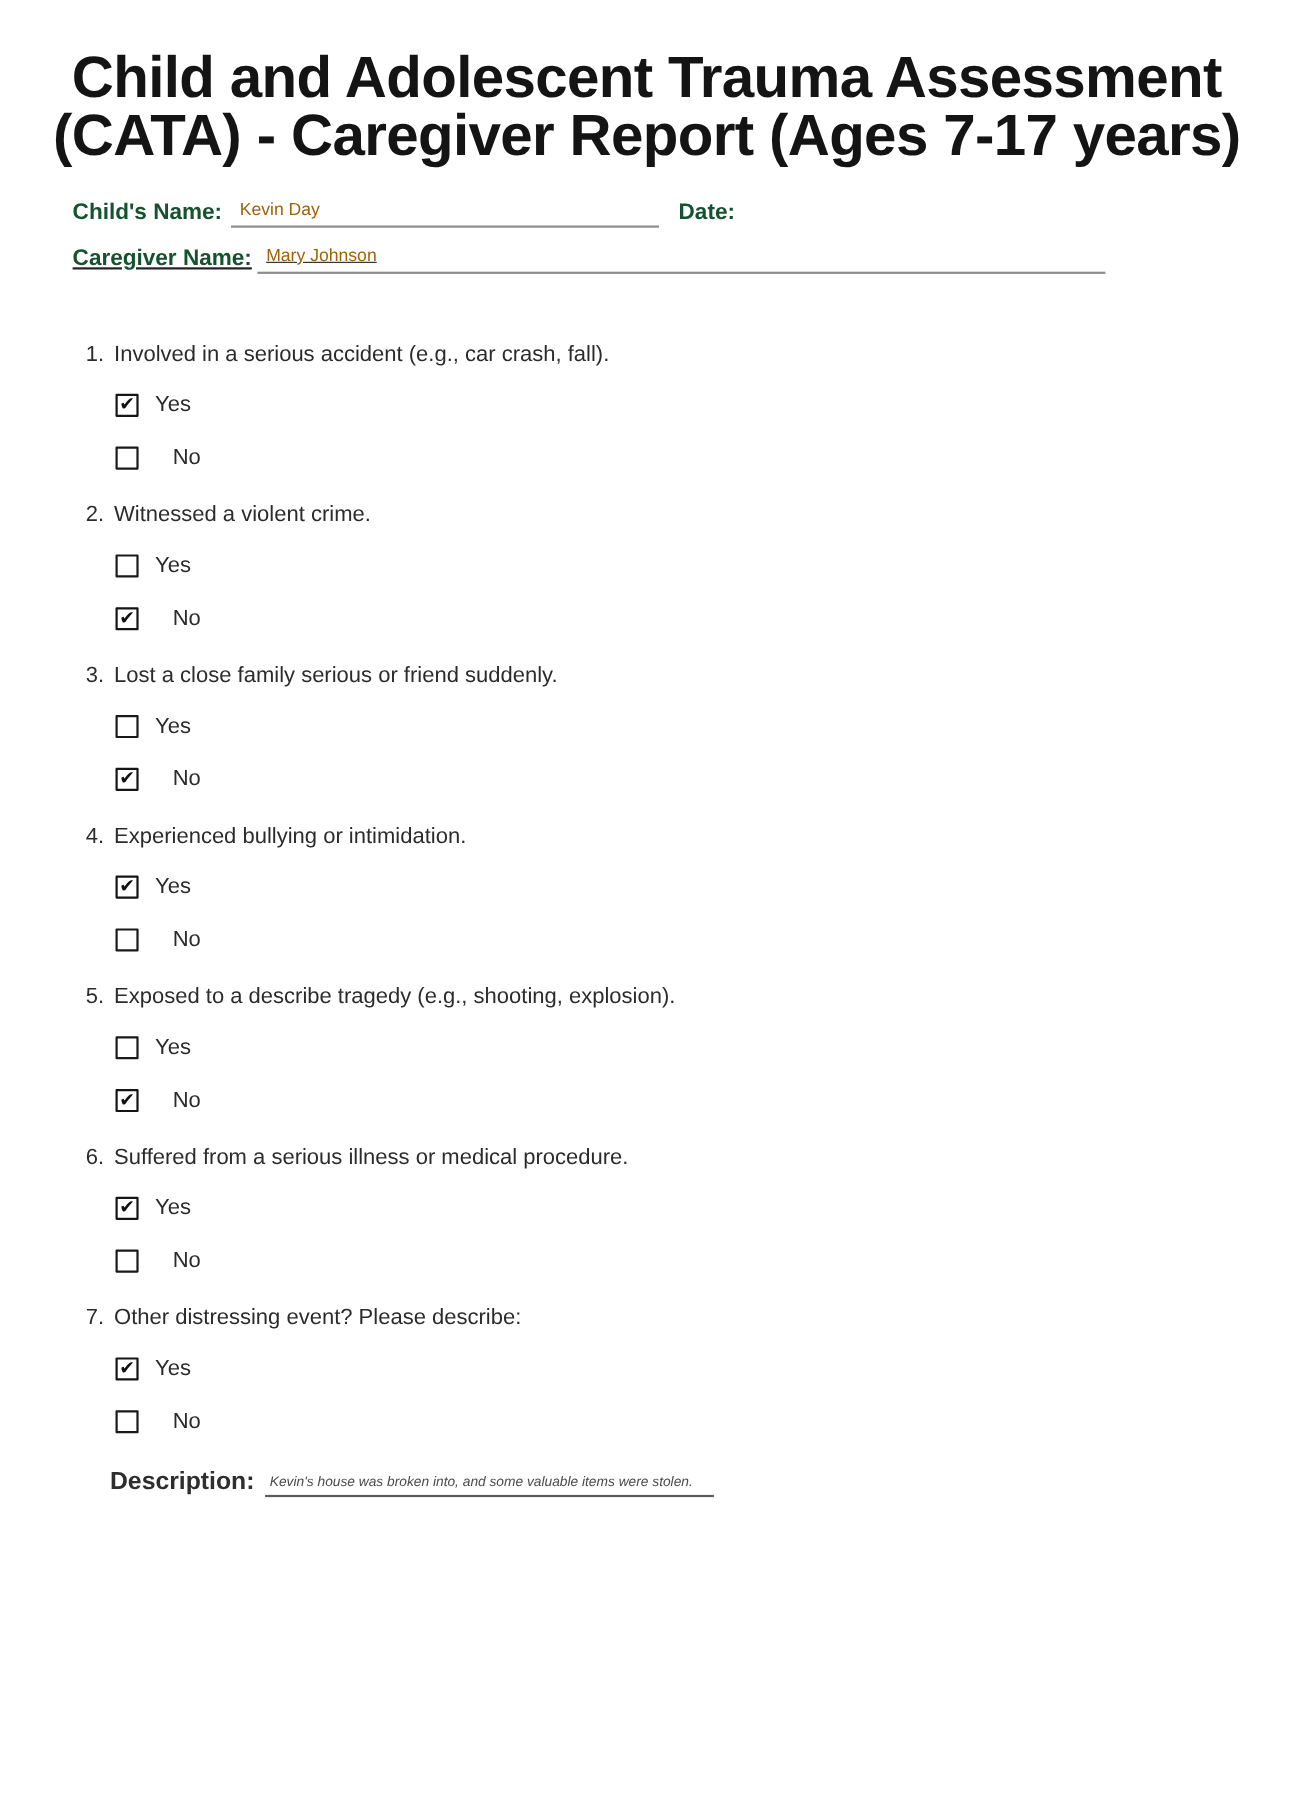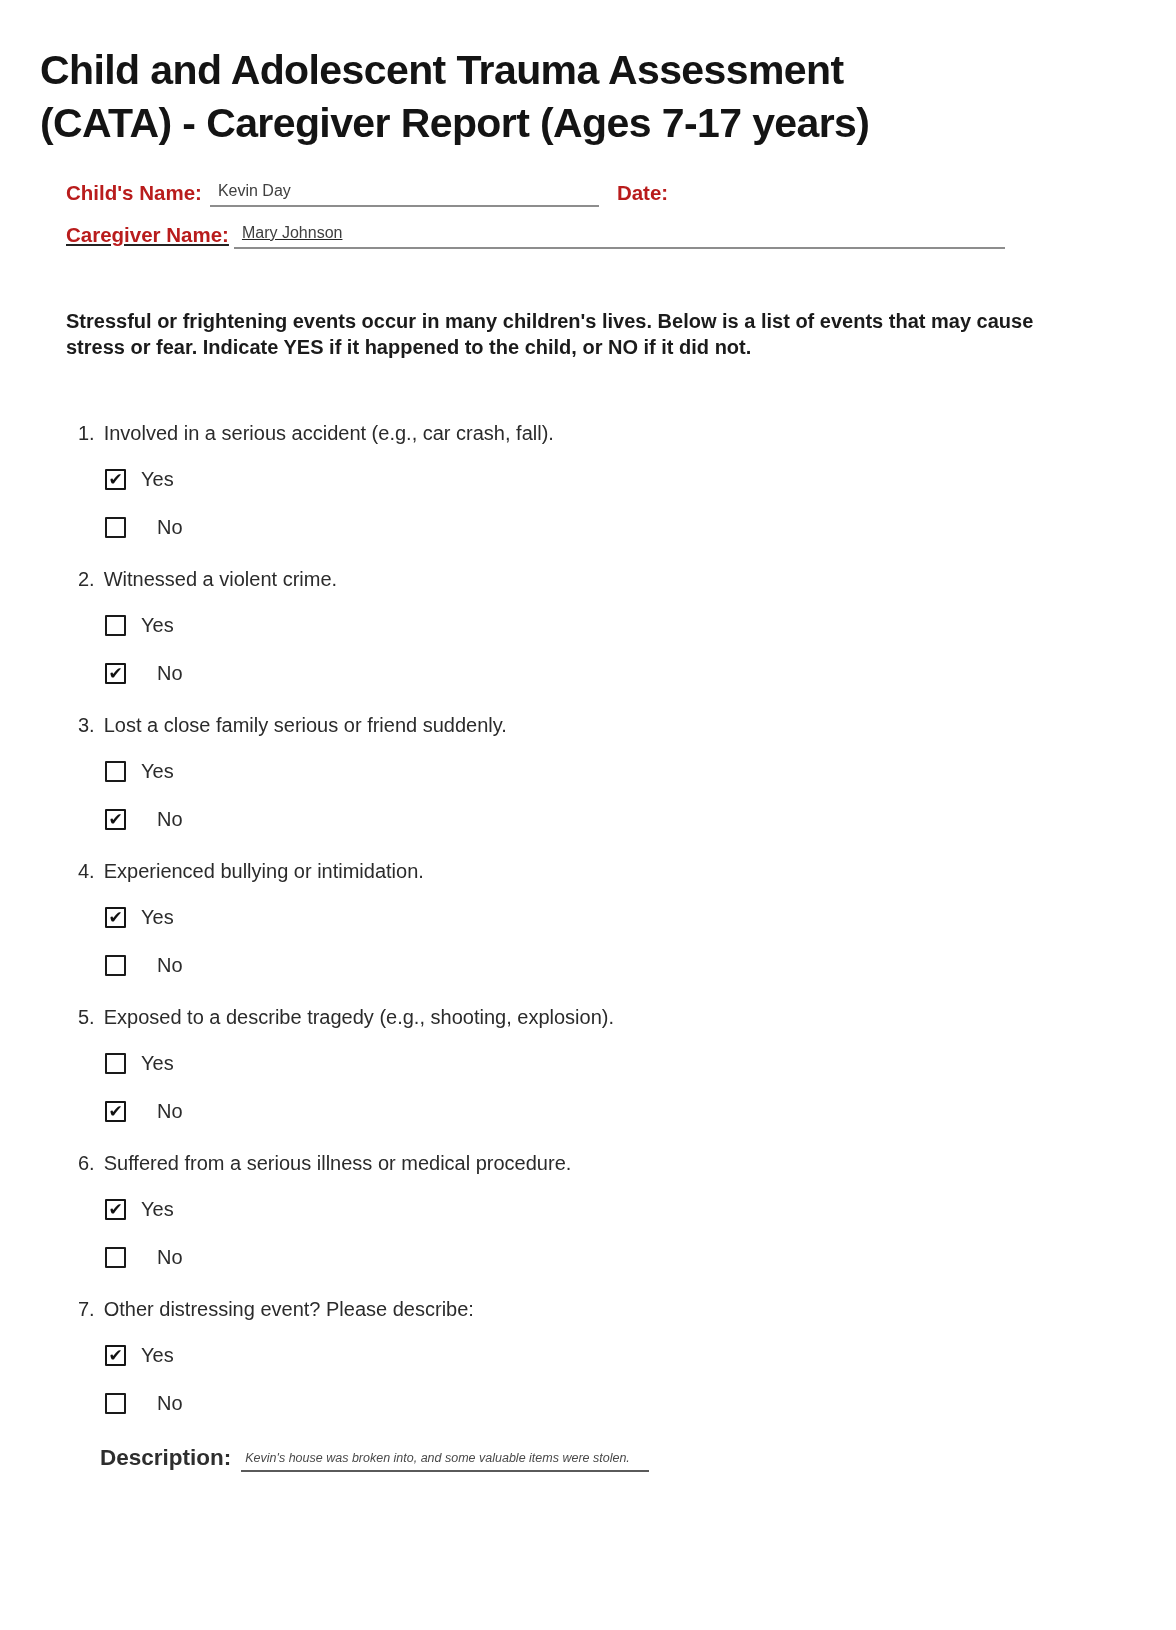--- a/index.html
+++ b/index.html
@@ -8,46 +8,47 @@
     width: 1176px; height: 1630px;
     background: #ffffff;
     font-family: "Liberation Sans", "DejaVu Sans", sans-serif;
     color: #222;
   }
   .page { position: relative; width: 1176px; height: 1630px; overflow: hidden; }
 
   
   .title {
     margin: 44px 40px 0;
-    font-size: 41px;
+    text-align: center;
+    font-size: 53px;
     line-height: 53px;
     font-weight: bold;
     letter-spacing: -0.6px;
     color: #141414;
   }
   .title-line { display: block; }
 
   
   .fields { margin: 29px 66px 0; }
   .field-row { display: flex; align-items: flex-end; }
   .field-row + .field-row { margin-top: 14px; text-decoration: underline; }
   .f-label {
     font-weight: bold;
     font-size: 20.5px;
     line-height: 28px;
     white-space: nowrap;
-    color: #b91c1c;
+    color: #14532d;
   }
   .f-label.date { margin-left: 18px; }
   .f-value {
     border-bottom: 2px solid #8d8d8d;
     font-size: 16px;
     line-height: 21px;
     padding: 0 0 4px 8px;
-    color: #404040;
+    color: #a16207;
     white-space: nowrap;
     overflow: hidden;
   }
   .fv-child { width: 389px; margin-left: 8px; }
   .fv-date { flex: 1; margin-right: 105px; margin-left: 8px; }
   .fv-caregiver { flex: 1; margin-right: 105px; margin-left: 5px; }
 
   
   .instructions {
     margin: 59px 66px 0;
@@ -145,21 +146,20 @@
       <span class="f-label date">Date:</span>
     </div>
     <div class="field-row">
       <span class="f-label">Caregiver Name:</span>
       <span class="f-value fv-caregiver">
         <span>Mary Johnson</span>
       </span>
     </div>
   </section>
 
-  <p class="instructions">Stressful or frightening events occur in many children's lives. Below is a list of events that may cause stress or fear. Indicate YES if it happened to the child, or NO if it did not.</p>
 
   <section class="questions" id="questions">
       <div class="question">
       <div class="q-line">
         <span class="q-num">1.</span>
         <span class="q-text">Involved in a serious accident (e.g., car crash, fall).</span>
       </div>
       <div class="opt-row">
         <span class="checkbox checked">✔</span>
         <span class="opt-label">Yes</span>

